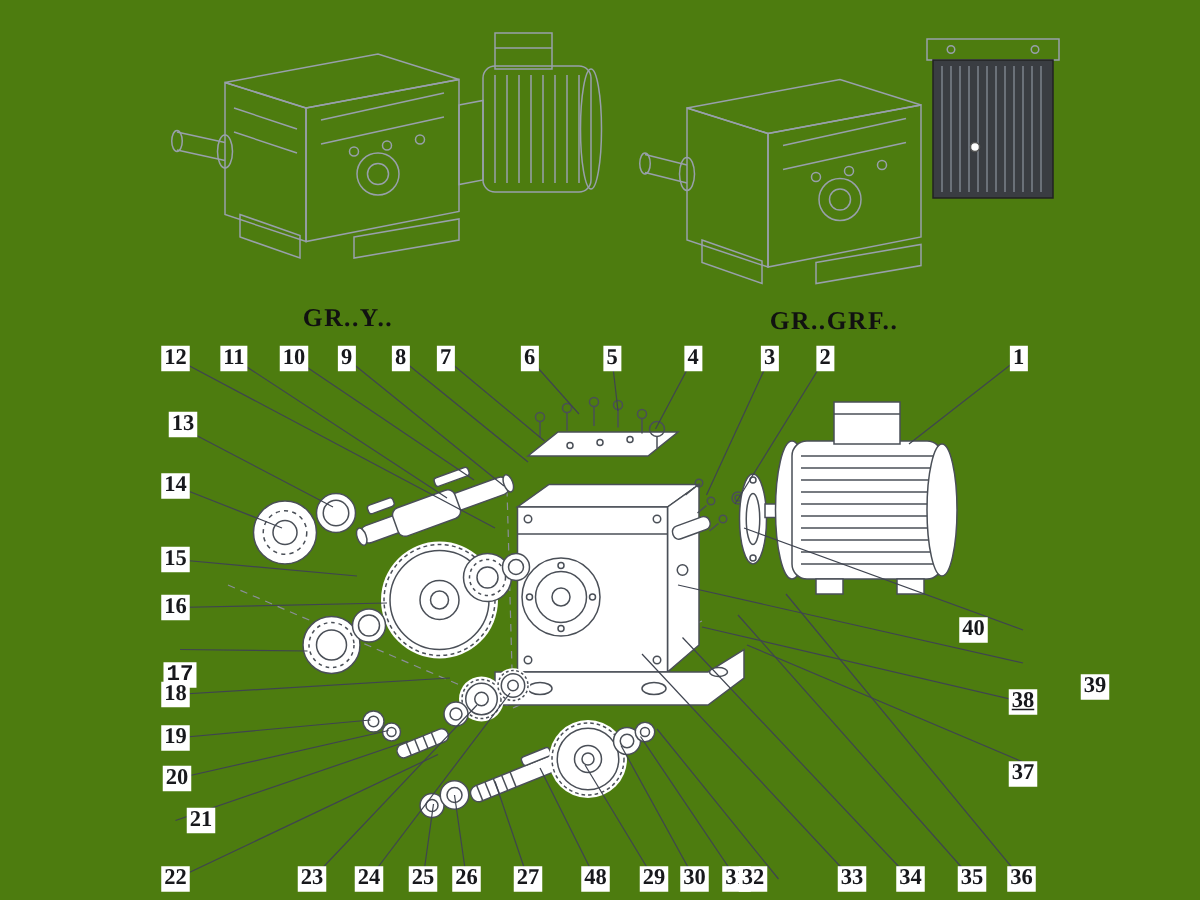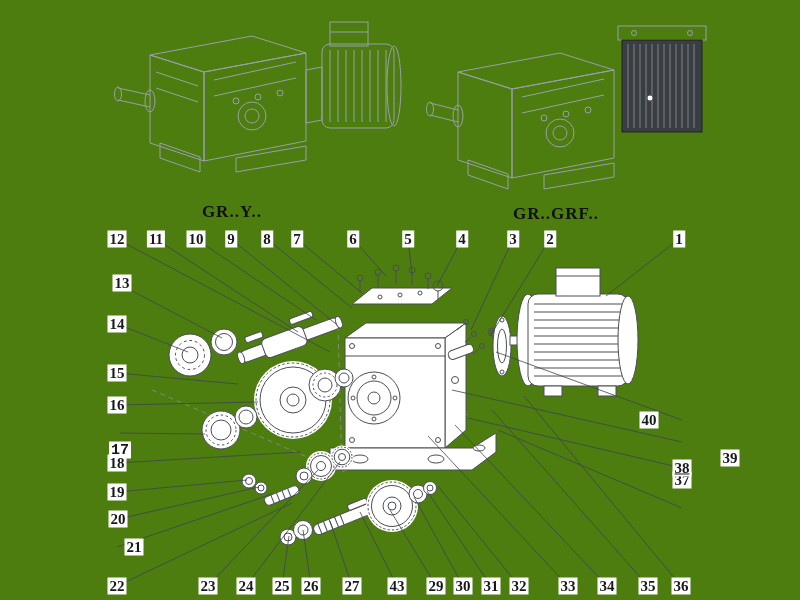--- a/index.html
+++ b/index.html
@@ -367,27 +367,27 @@
       <span class="callout" style="left: 117px; top: 463px;">18</span>
       <span class="callout" style="left: 117px; top: 492px;">19</span>
       <span class="callout" style="left: 118px; top: 519px;">20</span>
       <span class="callout" style="left: 134px; top: 547px;">21</span>
       <span class="callout" style="left: 117px; top: 586px;">22</span>
       <span class="callout" style="left: 208px; top: 586px;">23</span>
       <span class="callout" style="left: 246px; top: 586px;">24</span>
       <span class="callout" style="left: 282px; top: 586px;">25</span>
       <span class="callout" style="left: 311px; top: 586px;">26</span>
       <span class="callout" style="left: 352px; top: 586px;">27</span>
-      <span class="callout" style="left: 397px; top: 586px;">43</span>
+      <span class="callout" style="left: 397px; top: 586px;">48</span>
       <span class="callout" style="left: 436px; top: 586px;">29</span>
       <span class="callout" style="left: 463px; top: 586px;">30</span>
       <span class="callout" style="left: 491px; top: 586px;">31</span>
-      <span class="callout" style="left: 519px; top: 586px;">32</span>
+      <span class="callout" style="left: 502px; top: 586px;">32</span>
       <span class="callout" style="left: 568px; top: 586px;">33</span>
       <span class="callout" style="left: 607px; top: 586px;">34</span>
       <span class="callout" style="left: 648px; top: 586px;">35</span>
       <span class="callout" style="left: 681px; top: 586px;">36</span>
-      <span class="callout" style="left: 682px; top: 480px;">37</span>
+      <span class="callout" style="left: 682px; top: 516px;">37</span>
       <span class="callout" style="left: 682px; top: 468px; text-decoration: underline;">38</span>
       <span class="callout" style="left: 682px; top: 458px; margin-left: 48px;">39</span>
       <span class="callout" style="left: 649px; top: 420px;">40</span>
     </div>
 </div>
 
 </body></html>

